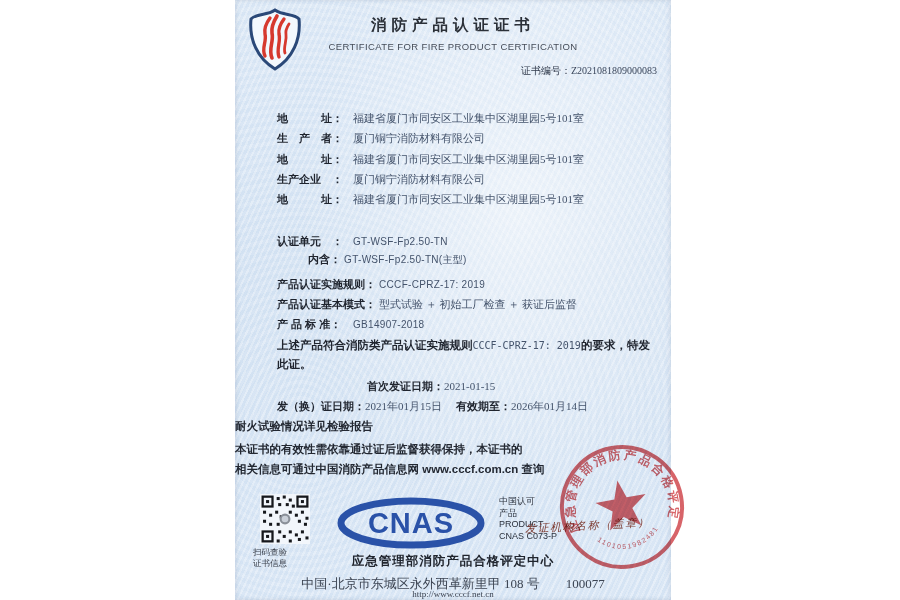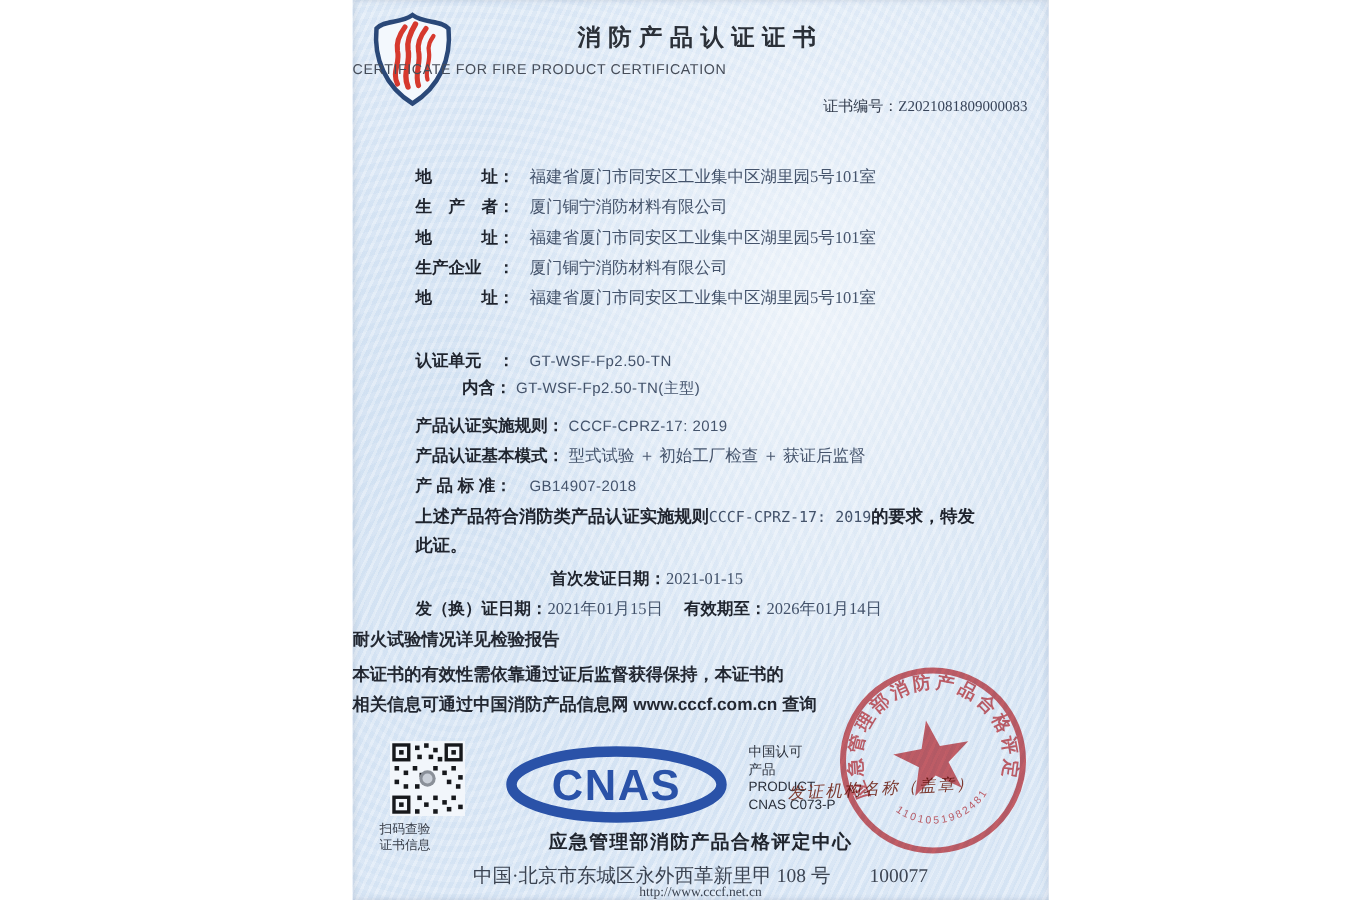--- a/index.html
+++ b/index.html
@@ -10,30 +10,29 @@
   }
   .page{position:relative;width:900px;height:600px;background:#ffffff;}
   .cert{
     position:absolute;left:235px;top:0;width:436px;height:600px;
     background:
       radial-gradient(ellipse at 65% 35%, rgba(255,255,255,0.55), rgba(255,255,255,0) 55%),
       repeating-linear-gradient(115deg, rgba(255,255,255,0.22) 0 2px, rgba(179,205,233,0.10) 2px 5px),
       repeating-radial-gradient(circle at 15% 70%, rgba(170,198,230,0.08) 0 4px, rgba(255,255,255,0.06) 4px 8px),
       linear-gradient(180deg,#e0ebf7 0%,#d9e6f4 45%,#dde9f6 100%);
     box-shadow: inset 2px 0 4px rgba(60,80,110,0.10), inset -2px 0 4px rgba(60,80,110,0.08);
-    padding-left: 28px;
   }
   
   .logo{position:absolute;left:8px;top:6px;width:64px;height:68px;}
   .title{
     position:absolute;left:0;top:15px;width:100%;text-align:center;
     font-size:15.5px;font-weight:bold;letter-spacing:5px;color:#2b3038;
   }
   .subtitle{
-    position:absolute;left:0;top:41px;width:100%;text-align:left;
+    position:absolute;left:0;top:41px;width:100%;text-align:center;
     font-size:9.5px;letter-spacing:0.4px;color:#464d59;
   }
   .certno{
     position:absolute;right:14px;top:64px;font-size:10px;color:#39455a;
     font-family:"Liberation Serif",serif;
   }
   .certno .cn-label{color:#323b4c;}
   
   .row{position:absolute;left:42px;right:20px;font-size:11px;line-height:14px;white-space:nowrap;}
   .lab{font-weight:bold;color:#1f242e;}

